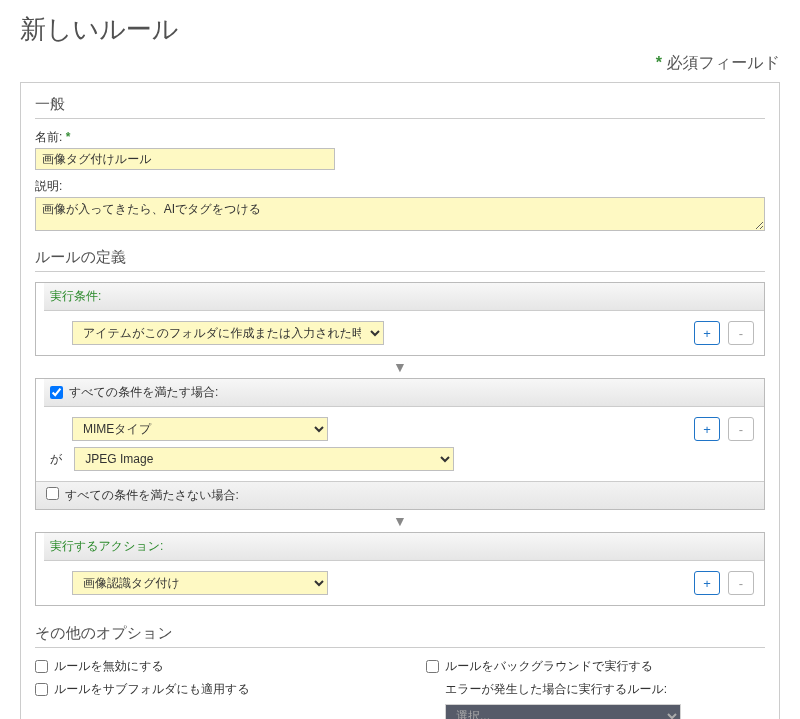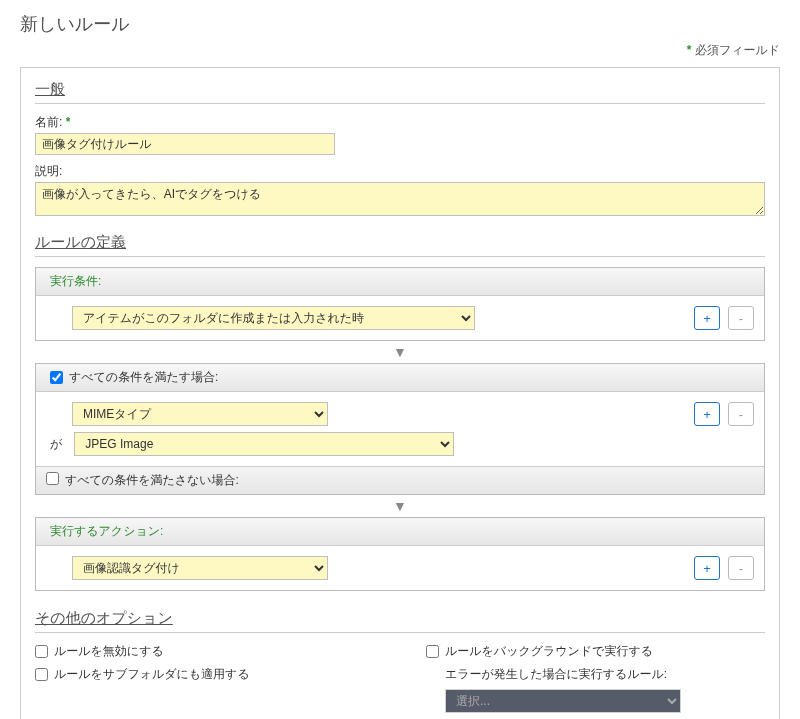--- a/index.html
+++ b/index.html
@@ -4,44 +4,43 @@
   <style>
     * { box-sizing: border-box; margin: 0; padding: 0; }
     body {
       font-family: "Hiragino Sans", "Hiragino Kaku Gothic ProN", Meiryo, sans-serif;
       font-size: 13px;
       color: #333;
       background: #fff;
       padding: 12px 20px;
     }
     h1 {
-      font-size: 18px;
+      font-size: 26px;
       font-weight: normal;
       color: #515151;
       margin-bottom: 6px;
     }
     .required-hint {
       text-align: right;
-      font-size: 12px;
+      font-size: 16px;
       color: #555;
       margin-bottom: 8px;
     }
     .required-hint .star,
     .star { color: #3a8f3a; font-weight: bold; }
     .panel {
       border: 1px solid #ccc;
       padding: 12px 14px 16px;
     }
     .section-title {
       font-size: 15px;
       color: #515151;
       border-bottom: 1px solid #ccc;
       padding-bottom: 4px;
       margin-bottom: 10px;
-      text-decoration: underline;
     }
     .field-row { margin-bottom: 8px; }
     .field-label {
       display: block;
       font-size: 12px;
       color: #333;
       margin-bottom: 2px;
     }
     input[type="text"], textarea, select {
       font-family: inherit;
@@ -64,45 +63,46 @@
     .rule-box + .arrow-down,
     .arrow-down {
       text-align: center;
       color: #888;
       font-size: 14px;
       margin: 4px 0;
       line-height: 1;
     }
     .rule-header {
       background: linear-gradient(#f7f7f7, #e6e6e6);
-      padding: 5px 14px;
+      padding: 5px 6px;
       font-size: 12px;
       border-bottom: 1px solid #ccc;
       display: flex;
       align-items: center;
       gap: 6px;
+      margin-left: 8px;
     }
     .rule-header.green-label span.lbl { color: #2c8a2c; }
     .rule-body {
       padding: 10px 10px;
       display: flex;
       align-items: center;
       gap: 8px;
     }
     .rule-body-col {
       padding: 10px 10px;
     }
     .rule-row {
       display: flex;
       align-items: center;
       gap: 8px;
       margin-bottom: 6px;
     }
     .rule-row:last-child { margin-bottom: 0; }
-    select.wide { width: 403px; }
+    select.wide { width: 312px; }
     select.medium { width: 256px; }
     select.mime-val { width: 380px; }
     .spacer { flex: 1; }
     .btn-square {
       width: 26px;
       height: 24px;
       border: 1px solid #1f74c7;
       background: #fff;
       color: #1f74c7;
       border-radius: 3px;

